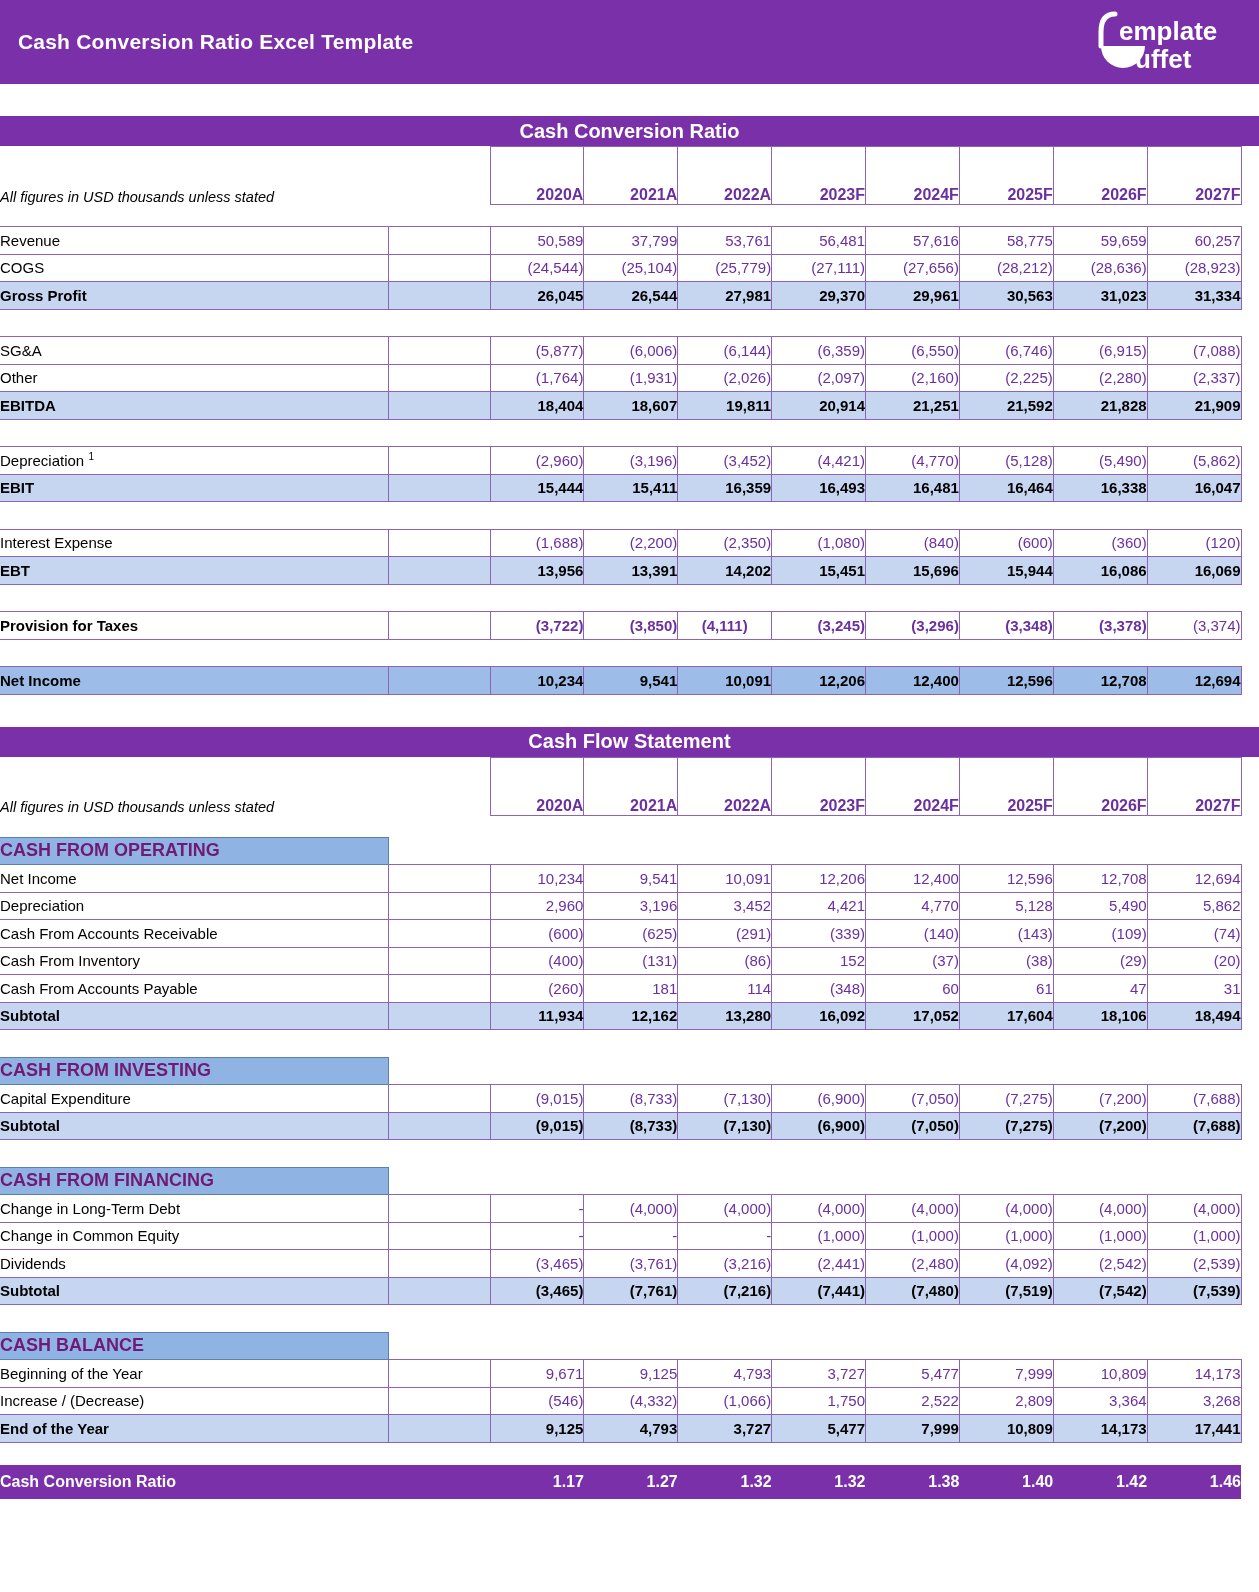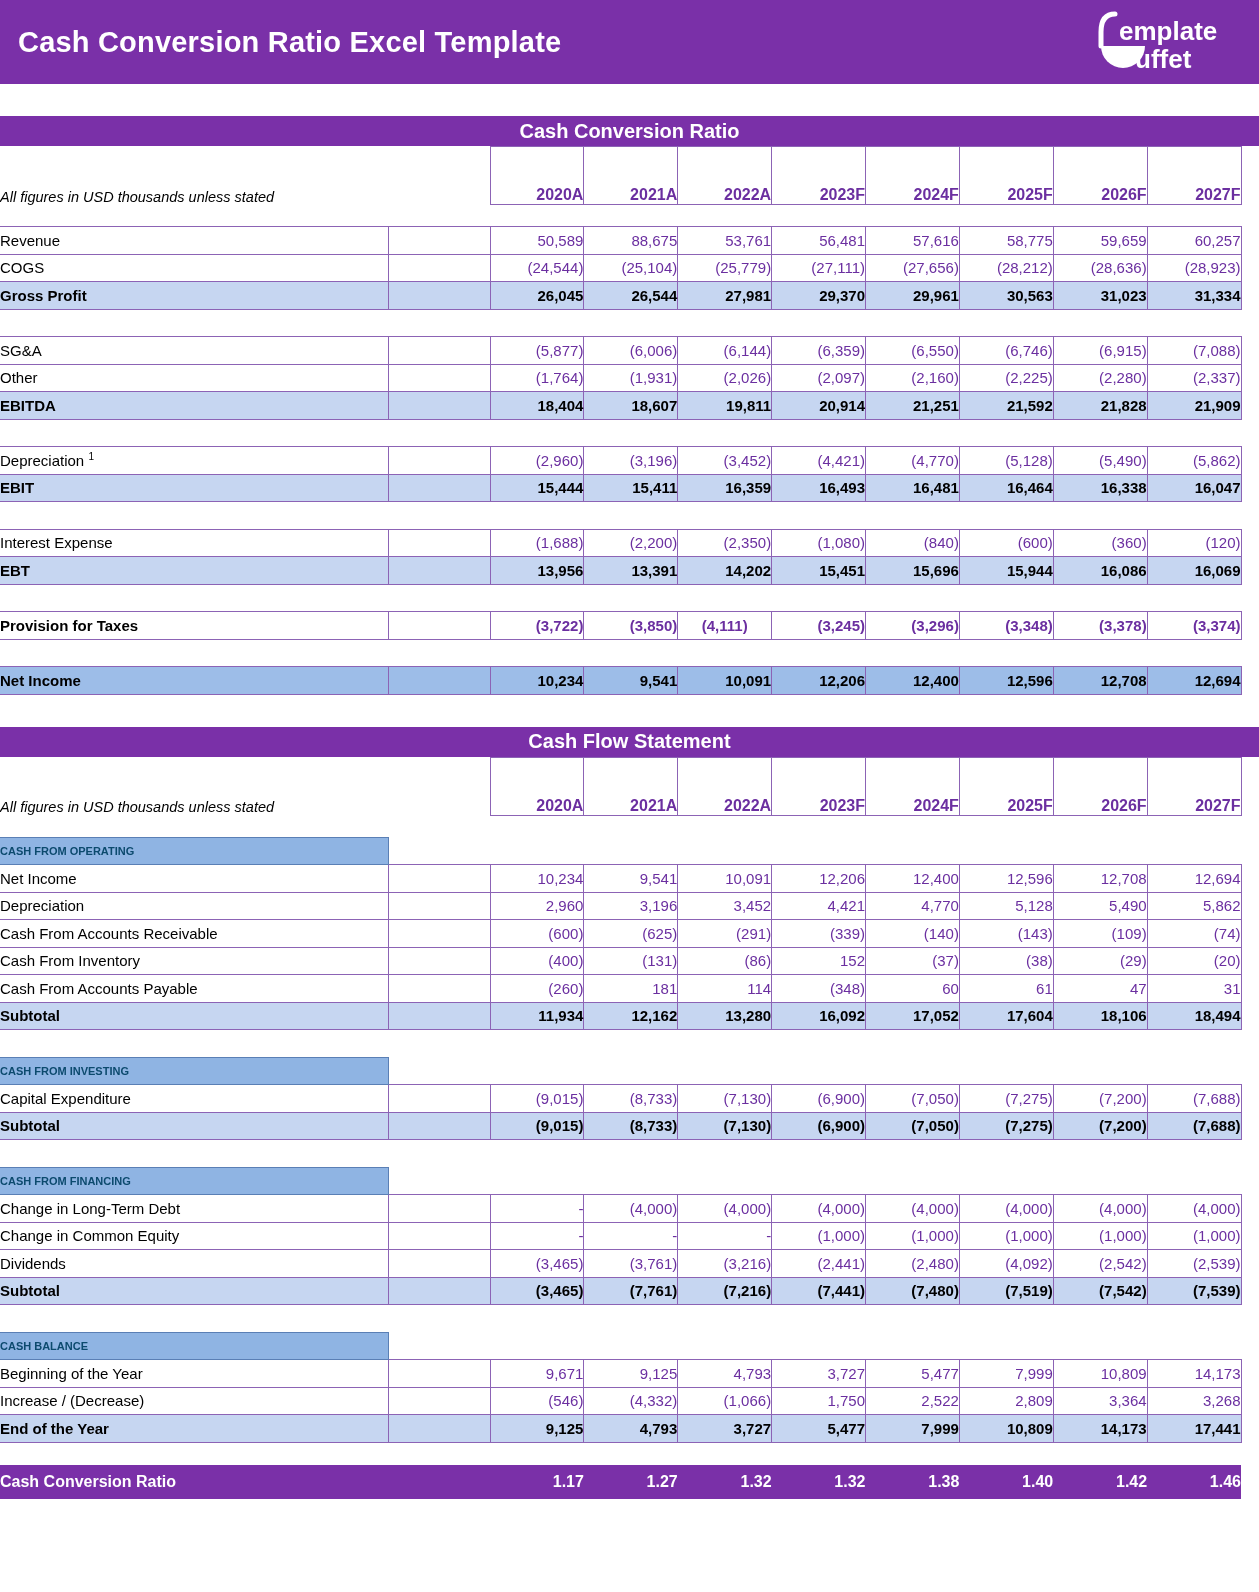--- a/index.html
+++ b/index.html
@@ -18,21 +18,21 @@
   .title-bar {
     background: #7A30A8;
     height: 84px;
     display: flex;
     align-items: center;
     justify-content: space-between;
     padding: 0 18px 0 18px;
   }
   .title-text {
     color: #ffffff;
-    font-size: 29px;
+    font-size: 21px;
     font-weight: bold;
     letter-spacing: 0.2px;
   }
   .logo-wrap {
     width: 150px;
     height: 72px;
     position: relative;
     margin-right: 8px;
   }
   .logo-wrap svg { display: block; }
@@ -116,28 +116,28 @@
   .fill-net   { background: #9DBDE8; }
   .fill-none  { background: #ffffff; }
 
   tr.subtotal .lbl, tr.subtotal .num { font-weight: bold; color: #000000; }
   tr.subtotal .num { color: #000000; }
   tr.netrow .lbl, tr.netrow .num { font-weight: bold; color: #000000; }
 
   
   .sec-head {
     background: #8FB4E3;
-    font-size: 11px;
+    font-size: 18px;
     font-weight: bold;
     padding-left: 4px;
     height: 27.5px;
     border-top: 1px solid #5A7FB5;
     border-bottom: 1px solid #5A7FB5;
     border-right: 1px solid #5A7FB5;
-    color: #0c4a6e;
+    color: #701a75;
     white-space: nowrap;
   }
   .blank-cell { background: #ffffff; border: none; }
 
   sup { font-size: 10px; vertical-align: super; }
 
   
   table.ratio-bar {
     width: 1241px;
     border-collapse: collapse;
@@ -208,21 +208,21 @@
         <td class="yhead">2026F</td>
         <td class="yhead">2027F</td>
       </tr>
       <tr class="r-gap-sm">
         <td colspan="10" class="blank-cell"></td>
       </tr>
       <tr class="r-data">
         <td class="lbl bdr-label fill-none">Revenue</td>
         <td class="bdr-spacer fill-none"></td>
         <td class="num bdr fill-none">50,589</td>
-        <td class="num bdr fill-none">88,675</td>
+        <td class="num bdr fill-none">37,799</td>
         <td class="num bdr fill-none">53,761</td>
         <td class="num bdr fill-none">56,481</td>
         <td class="num bdr fill-none">57,616</td>
         <td class="num bdr fill-none">58,775</td>
         <td class="num bdr fill-none">59,659</td>
         <td class="num bdr fill-none">60,257</td>
       </tr>
       <tr class="r-data">
         <td class="lbl bdr-label fill-none">COGS</td>
         <td class="bdr-spacer fill-none"></td>
@@ -346,21 +346,21 @@
       <tr class="r-data">
         <td class="lbl bdr-label fill-none" style="font-weight: bold; margin-left: 6px;">Provision for Taxes</td>
         <td class="bdr-spacer fill-none"></td>
         <td class="num bdr fill-none" style="font-weight: bold;">(3,722)</td>
         <td class="num bdr fill-none" style="font-weight: bold;">(3,850)</td>
         <td class="num bdr fill-none" style="font-weight: bold; text-align: center;">(4,111)</td>
         <td class="num bdr fill-none" style="font-weight: bold;">(3,245)</td>
         <td class="num bdr fill-none" style="font-weight: bold;">(3,296)</td>
         <td class="num bdr fill-none" style="font-weight: bold;">(3,348)</td>
         <td class="num bdr fill-none" style="font-weight: bold;">(3,378)</td>
-        <td class="num bdr fill-none" style="font-weight: bold;">(3,374)</td>
+        <td class="num bdr fill-none" style="font-weight: normal;">(3,374)</td>
       </tr>
       <tr class="r-gap">
         <td colspan="10" class="blank-cell"></td>
       </tr>
       <tr class="r-data netrow">
         <td class="lbl bdr-label fill-net">Net Income</td>
         <td class="bdr-spacer fill-net"></td>
         <td class="num bdr fill-net">10,234</td>
         <td class="num bdr fill-net">9,541</td>
         <td class="num bdr fill-net">10,091</td>

